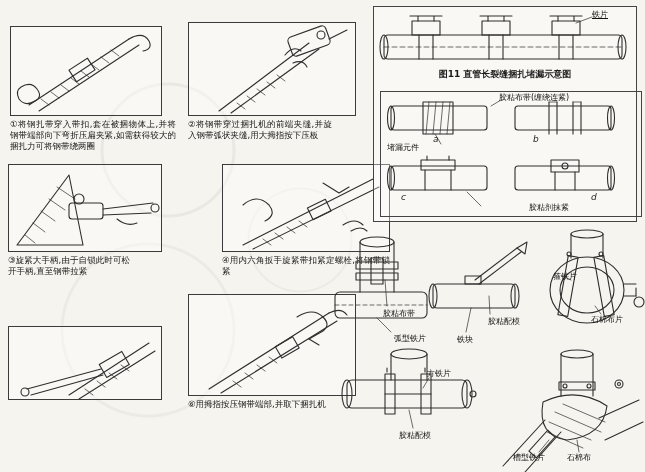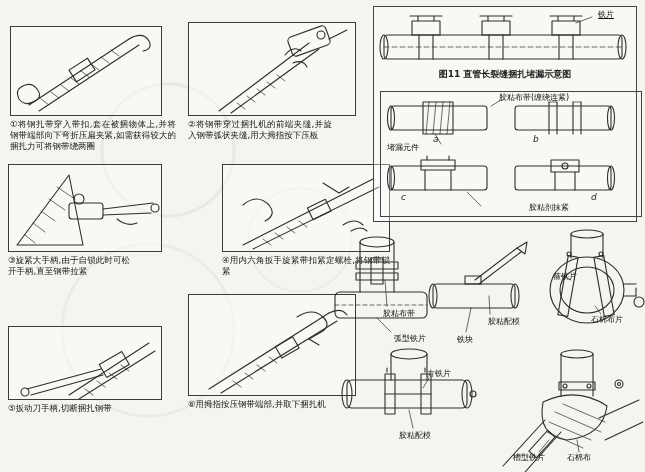--- a/index.html
+++ b/index.html
@@ -98,21 +98,20 @@
       <svg class="sketch" viewBox="0 0 152 72" width="152" height="72">
         <path d="M60 68 L140 16"></path>
           <path d="M70 72 L146 24"></path>
         <path class="thin" d="M76 62 l8 6 M88 54 l8 6 M100 46 l8 6 M112 38 l8 6"></path>
         <rect x="92" y="30" width="26" height="15" transform="rotate(-30 105 37)"></rect>
         <path d="M92 42 L18 62"></path>
           <path d="M94 48 L22 68"></path>
         <circle cx="16" cy="65" r="4"></circle>
       </svg>
     </div>
-    <div class="caption">⑤扳动刀手柄,切断捆扎钢带</div>
   </div>
 
   <div class="panel" style="left:188px;top:294px;width:168px;">
     <div class="panel-img" style="width:168px;height:102px;">
       <svg class="sketch" viewBox="0 0 166 100" width="166" height="100">
         <path d="M20 94 L140 18"></path>
           <path d="M32 98 L148 26"></path>
         <path class="thin" d="M44 86 l8 6 M56 78 l8 6 M68 70 l8 6 M80 62 l8 6"></path>
         <rect x="88" y="46" width="20" height="13" transform="rotate(-30 98 52)"></rect>
         <path d="M108 22 q16 -10 26 0 q8 8 0 14 l-14 8"></path>
@@ -139,21 +138,21 @@
           <path d="M110 10 v-5 M126 10 v-5 M102 5 h32"></path>
           <path d="M111 24 v24 M125 24 v24"></path>
       </g>
       <g>
         <rect x="174" y="10" width="28" height="14"></rect>
           <path d="M180 10 v-5 M196 10 v-5 M172 5 h32"></path>
           <path d="M181 24 v24 M195 24 v24"></path>
       </g>
       <path class="thin" d="M214 6 L198 12"></path>
     </svg>
-    <span class="lbl" style="left:224px;top:2px;text-decoration:underline;">铁片</span>
+    <span class="lbl" style="left:218px;top:2px;text-decoration:underline;">铁片</span>
     <div class="fig-caption">图11  直管长裂缝捆扎堵漏示意图</div>
 
     <div class="innerbox">
       <svg class="sketch" viewBox="0 0 248 124" width="248" height="124" style="position:absolute;left:0;top:0;">
 
         <rect x="10" y="14" width="96" height="24" rx="3"></rect>
           <ellipse cx="10" cy="26" rx="3.5" ry="12"></ellipse>
         <rect x="42" y="10" width="30" height="32"></rect>
         <path class="thin" d="M48 10 l-3 32 M55 10 l-3 32 M62 10 l-3 32 M69 10 l-3 32"></path>
 

